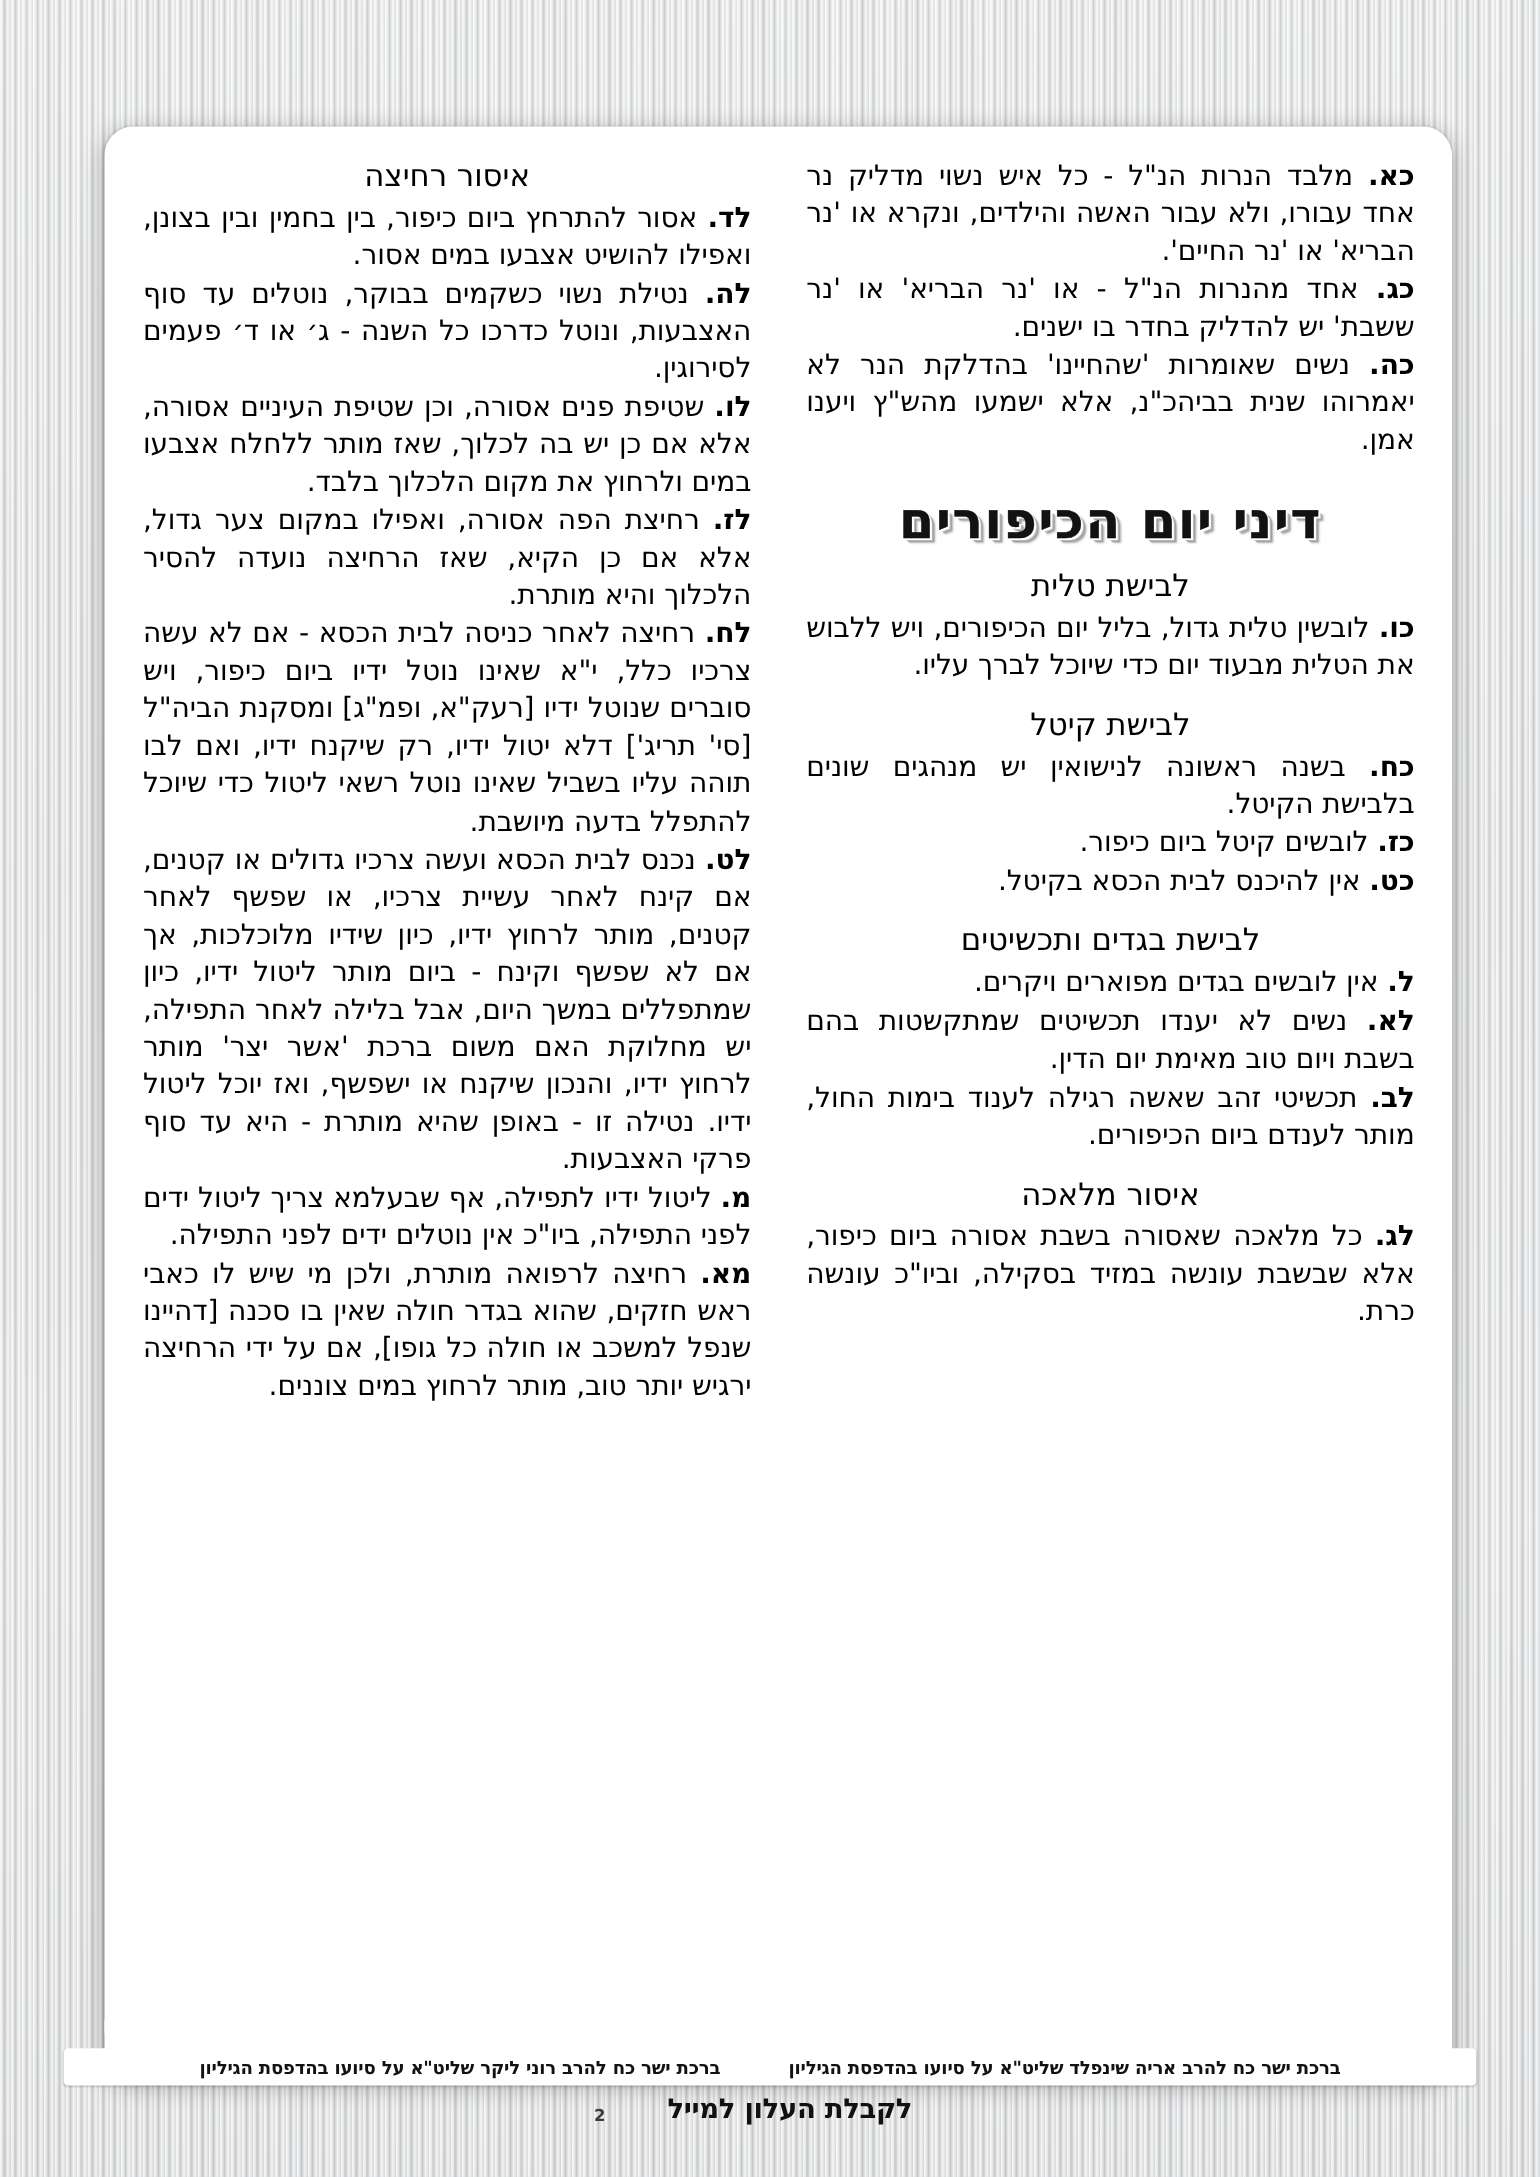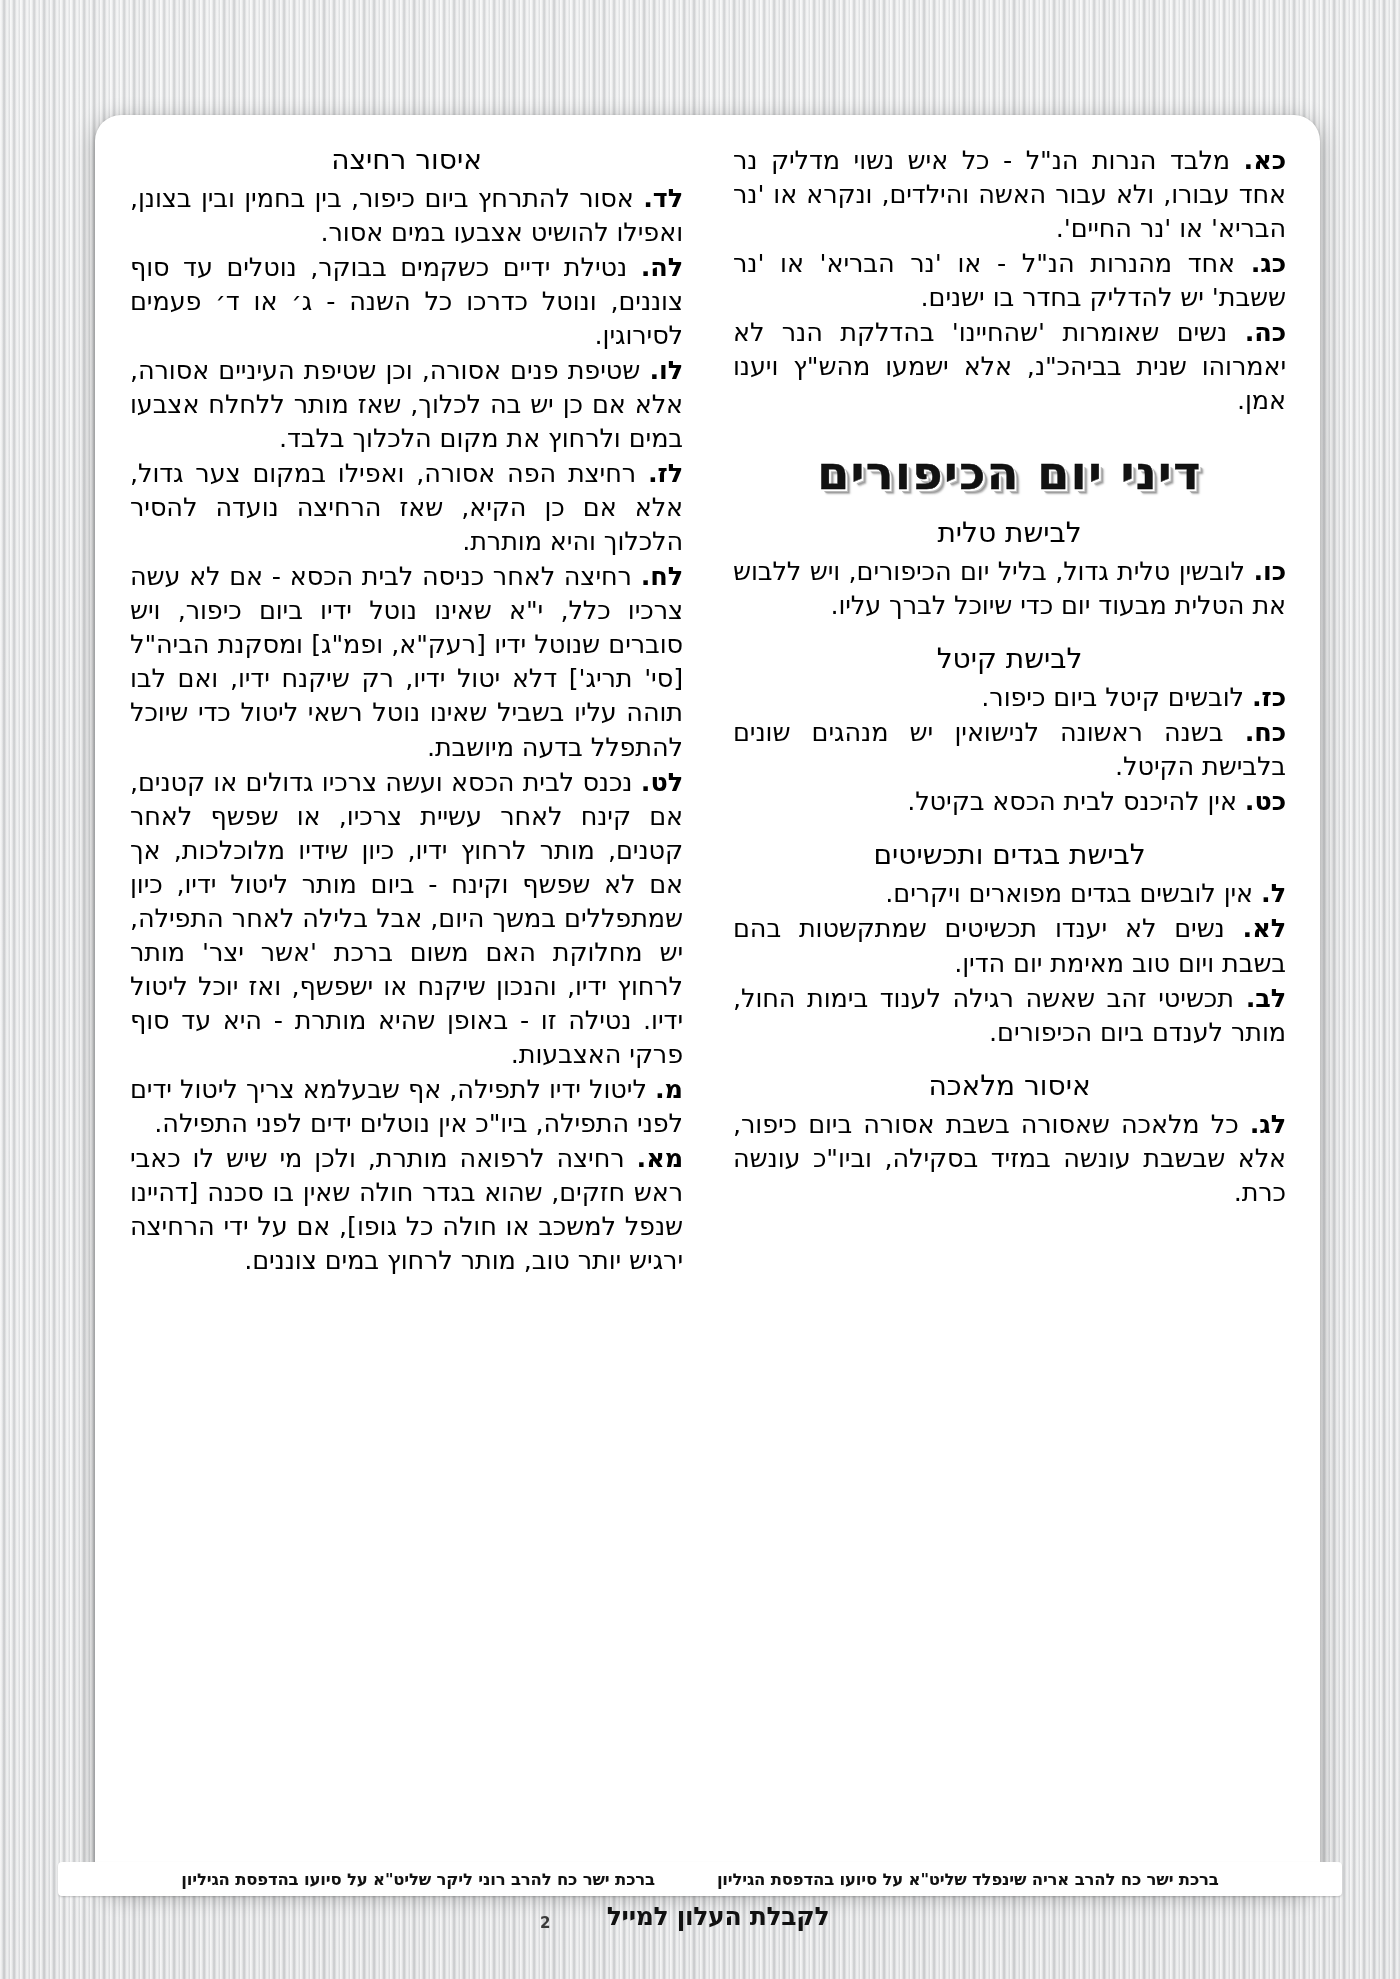--- a/index.html
+++ b/index.html
@@ -157,40 +157,40 @@
       <p class="para"><b class="sn">כא.</b> <span>מלבד הנרות הנ"ל - כל איש נשוי מדליק נר אחד עבורו, ולא עבור האשה והילדים, ונקרא או 'נר הבריא' או 'נר החיים'.</span></p>
       <p class="para"><b class="sn">כג.</b> <span>אחד מהנרות הנ"ל - או 'נר הבריא' או 'נר ששבת' יש להדליק בחדר בו ישנים.</span></p>
       <p class="para"><b class="sn">כה.</b> <span>נשים שאומרות 'שהחיינו' בהדלקת הנר לא יאמרוהו שנית בביהכ"נ, אלא ישמעו מהש"ץ ויענו אמן.</span></p>
 
       <h1 class="main-title">דיני יום הכיפורים</h1>
 
       <h2 class="sec-head first">לבישת טלית</h2>
       <p class="para"><b class="sn">כו.</b> <span>לובשין טלית גדול, בליל יום הכיפורים, ויש ללבוש את הטלית מבעוד יום כדי שיוכל לברך עליו.</span></p>
 
       <h2 class="sec-head">לבישת קיטל</h2>
+      <p class="para"><b class="sn">כח.</b> <span>בשנה ראשונה לנישואין יש מנהגים שונים בלבישת הקיטל.</span></p>
       <p class="para"><b class="sn">כז.</b> <span>לובשים קיטל ביום כיפור.</span></p>
-      <p class="para"><b class="sn">כח.</b> <span>בשנה ראשונה לנישואין יש מנהגים שונים בלבישת הקיטל.</span></p>
       <p class="para"><b class="sn">כט.</b> <span>אין להיכנס לבית הכסא בקיטל.</span></p>
 
       <h2 class="sec-head">לבישת בגדים ותכשיטים</h2>
       <p class="para"><b class="sn">ל.</b> <span>אין לובשים בגדים מפוארים ויקרים.</span></p>
       <p class="para"><b class="sn">לא.</b> <span>נשים לא יענדו תכשיטים שמתקשטות בהם בשבת ויום טוב מאימת יום הדין.</span></p>
       <p class="para"><b class="sn">לב.</b> <span>תכשיטי זהב שאשה רגילה לענוד בימות החול, מותר לענדם ביום הכיפורים.</span></p>
 
       <h2 class="sec-head">איסור מלאכה</h2>
       <p class="para"><b class="sn">לג.</b> <span>כל מלאכה שאסורה בשבת אסורה ביום כיפור, אלא שבשבת עונשה במזיד בסקילה, וביו"כ עונשה כרת.</span></p>
 
     </div>
 
     <div class="col">
 
       <h2 class="sec-head first">איסור רחיצה</h2>
 
       <p class="para"><b class="sn">לד.</b> <span>אסור להתרחץ ביום כיפור, בין בחמין ובין בצונן, ואפילו להושיט אצבעו במים אסור.</span></p>
-      <p class="para"><b class="sn">לה.</b> <span>נטילת ידיים כשקמים בבוקר, נוטלים עד סוף צוננים, ונוטל כדרכו כל השנה - ג׳ או ד׳ פעמים לסירוגין.</span></p>
+      <p class="para"><b class="sn">לה.</b> <span>נטילת נשוי כשקמים בבוקר, נוטלים עד סוף האצבעות, ונוטל כדרכו כל השנה - ג׳ או ד׳ פעמים לסירוגין.</span></p>
       <p class="para"><b class="sn">לו.</b> <span>שטיפת פנים אסורה, וכן שטיפת העיניים אסורה, אלא אם כן יש בה לכלוך, שאז מותר ללחלח אצבעו במים ולרחוץ את מקום הלכלוך בלבד.</span></p>
       <p class="para"><b class="sn">לז.</b> <span>רחיצת הפה אסורה, ואפילו במקום צער גדול, אלא אם כן הקיא, שאז הרחיצה נועדה להסיר הלכלוך והיא מותרת.</span></p>
       <p class="para"><b class="sn">לח.</b> <span>רחיצה לאחר כניסה לבית הכסא - אם לא עשה צרכיו כלל, י"א שאינו נוטל ידיו ביום כיפור, ויש סוברים שנוטל ידיו [רעק"א, ופמ"ג] ומסקנת הביה"ל [סי' תריג'] דלא יטול ידיו, רק שיקנח ידיו, ואם לבו תוהה עליו בשביל שאינו נוטל רשאי ליטול כדי שיוכל להתפלל בדעה מיושבת.</span></p>
       <p class="para"><b class="sn">לט.</b> <span>נכנס לבית הכסא ועשה צרכיו גדולים או קטנים, אם קינח לאחר עשיית צרכיו, או שפשף לאחר קטנים, מותר לרחוץ ידיו, כיון שידיו מלוכלכות, אך אם לא שפשף וקינח - ביום מותר ליטול ידיו, כיון שמתפללים במשך היום, אבל בלילה לאחר התפילה, יש מחלוקת האם משום ברכת 'אשר יצר' מותר לרחוץ ידיו, והנכון שיקנח או ישפשף, ואז יוכל ליטול ידיו. נטילה זו - באופן שהיא מותרת - היא עד סוף פרקי האצבעות.</span></p>
       <p class="para"><b class="sn">מ.</b> <span>ליטול ידיו לתפילה, אף שבעלמא צריך ליטול ידים לפני התפילה, ביו"כ אין נוטלים ידים לפני התפילה.</span></p>
       <p class="para"><b class="sn">מא.</b> <span>רחיצה לרפואה מותרת, ולכן מי שיש לו כאבי ראש חזקים, שהוא בגדר חולה שאין בו סכנה [דהיינו שנפל למשכב או חולה כל גופו], אם על ידי הרחיצה ירגיש יותר טוב, מותר לרחוץ במים צוננים.</span></p>
 
     </div>
 
   </div>

